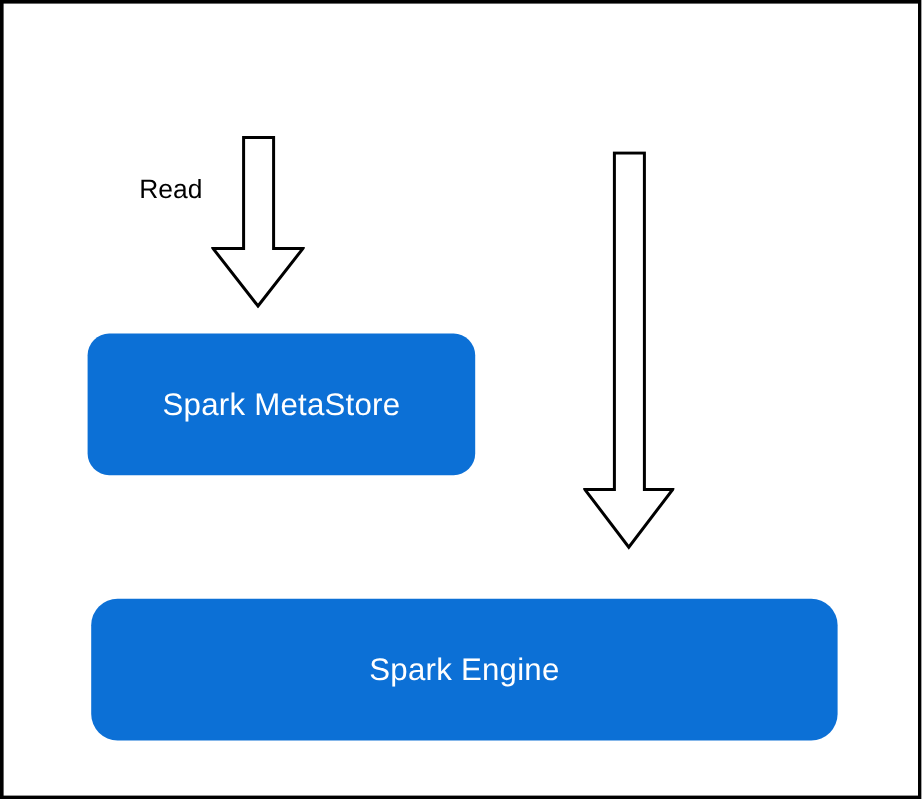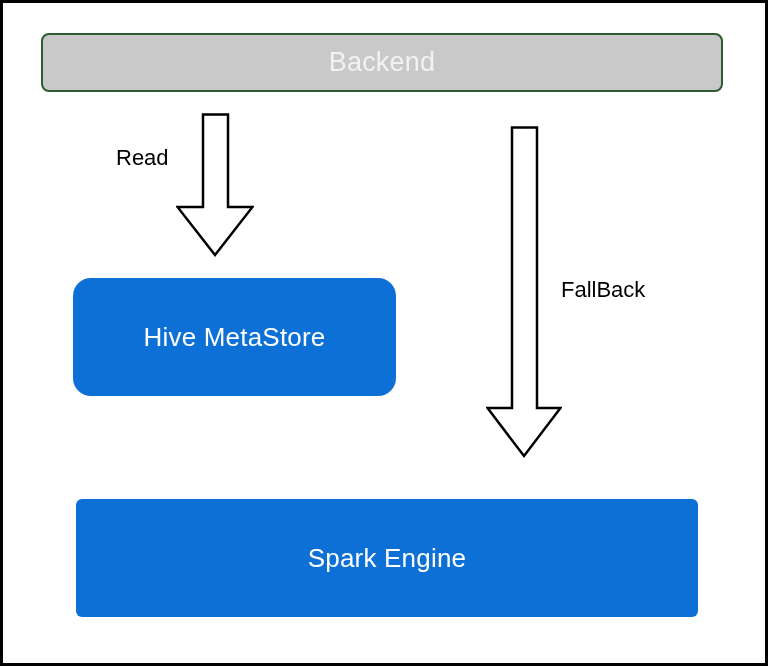--- a/index.html
+++ b/index.html
@@ -46,21 +46,21 @@
     background: var(--node-blue, #0c70d6);
     border-radius: 18px;
     color: var(--node-text, #ffffff);
   }
   #spark-node {
     left: 73px;
     top: 496px;
     width: 622px;
     height: 118px;
     background: var(--node-blue, #0c70d6);
-    border-radius: 6px;
+    border-radius: 22px;
     color: var(--node-text, #ffffff);
   }
   .edge-label {
     position: absolute;
     font-size: 22px;
     line-height: 1.1;
     color: var(--label-text, #000000);
     white-space: nowrap;
   }
   #read-label {
@@ -87,37 +87,33 @@
     stroke: var(--arrow-outline, #000000);
     stroke-width: 2.5;
     stroke-linejoin: miter;
   }
 </style>
 </head>
 <body>
 
 <div id="canvas">
 
-  <div class="node" id="backend-node">
-    <span>Backend</span>
-  </div>
 
   <div class="edge-label" id="read-label">Read</div>
 
   <svg class="arrow" id="read-arrow" width="78" height="144" viewBox="0 0 78 144" aria-hidden="true">
     <path d="M27 1.5 L52 1.5 L52 94 L76.5 94 L39 142 L1.5 94 L27 94 Z"></path>
   </svg>
 
-  <div class="edge-label" id="fallback-label">FallBack</div>
 
   <svg class="arrow" id="fallback-arrow" width="76" height="333" viewBox="0 0 76 333" aria-hidden="true">
     <path d="M26 1.5 L51 1.5 L51 282 L74.5 282 L38 330 L1.5 282 L26 282 Z"></path>
   </svg>
 
   <div class="node" id="hive-node">
-    <span>Hive MetaStore</span>
+    <span>Spark MetaStore</span>
   </div>
 
   <div class="node" id="spark-node">
     <span>Spark Engine</span>
   </div>
 
 </div>
 
 </body></html>

